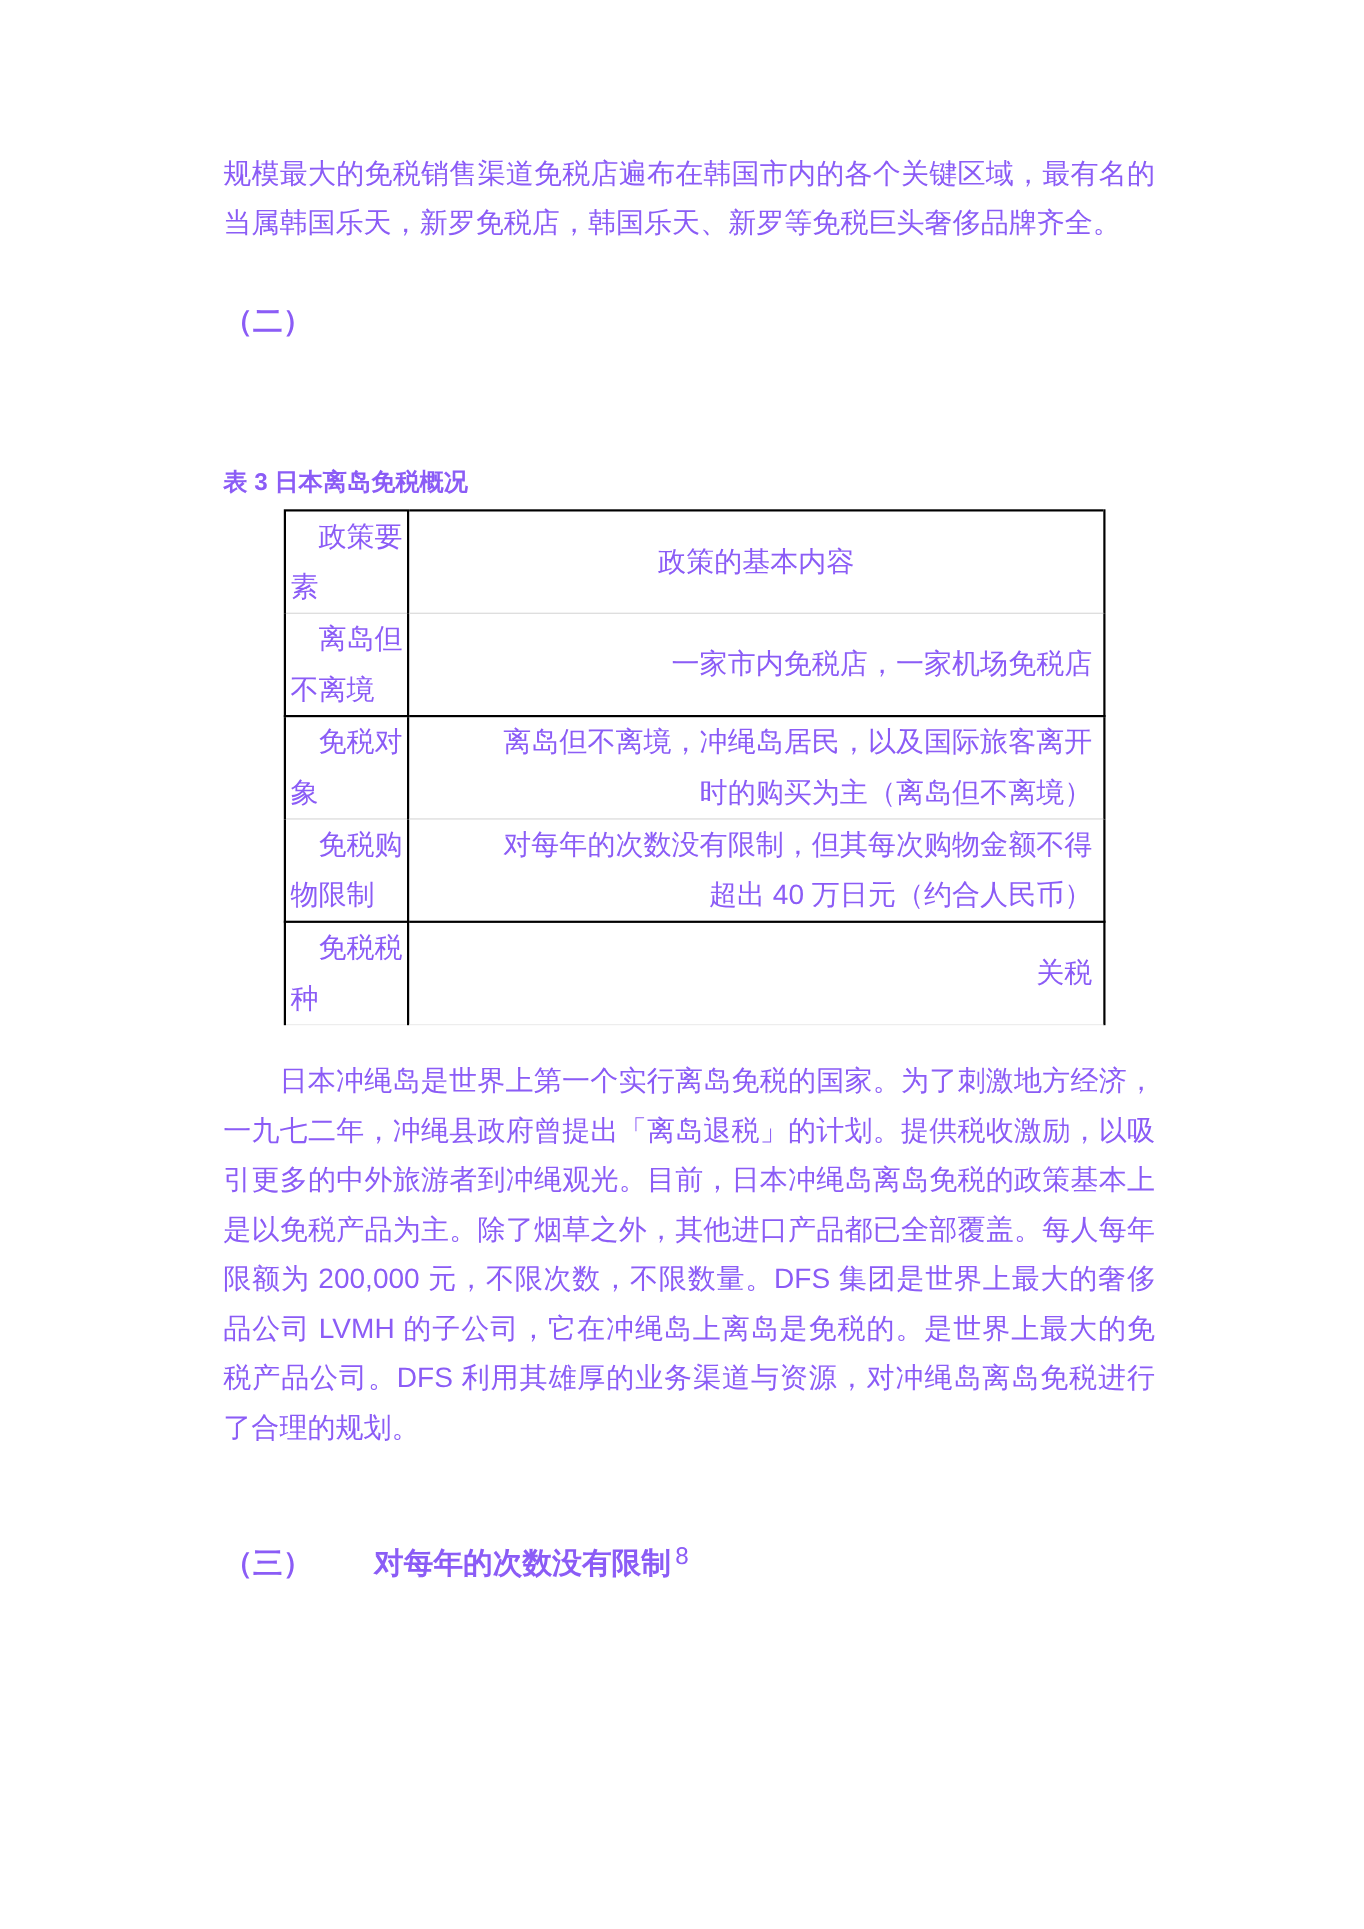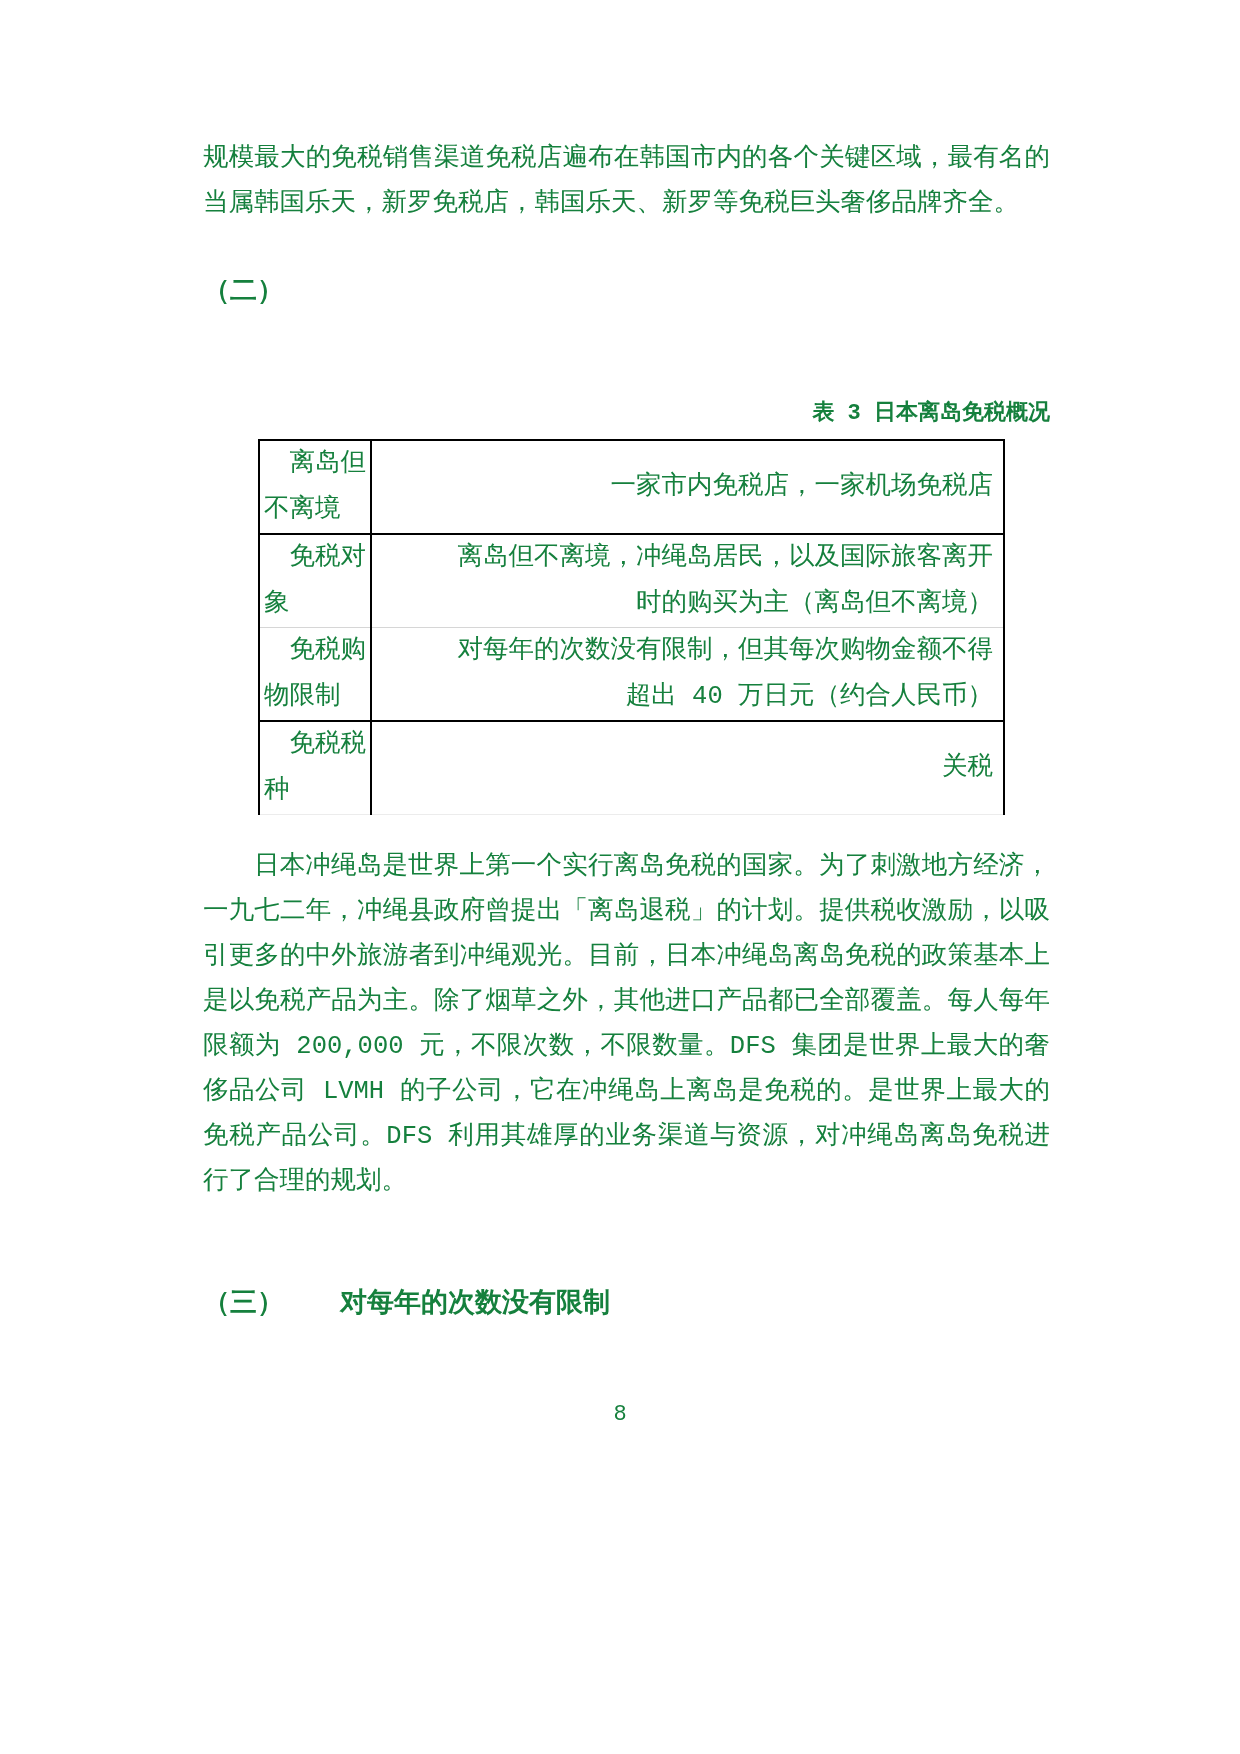--- a/index.html
+++ b/index.html
@@ -2,22 +2,22 @@
 <html><head>
 <meta charset="utf-8">
 <style>
   html, body { margin: 0; padding: 0; background: #ffffff; }
   .page {
     position: relative;
     width: 1240px;
     height: 1520px;
     margin: 0 auto;
     background: #ffffff;
-    color: #15803d;
-    font-family: Liberation Mono, monospace;
+    color: #8b5cf6;
+    font-family: Liberation Sans, sans-serif;
     box-sizing: border-box;
     padding: 136px 190px 0 203px;
     overflow: hidden;
   }
   .para {
     font-size: 25.5px;
     line-height: 45px;
     text-align: justify;
     margin: 0;
   }
@@ -25,23 +25,23 @@
     display: flex;
     font-size: 27px;
     font-weight: bold;
     line-height: 45px;
     margin: 44px 0 0 0;
   }
   .heading .num { margin-right: 56px; flex: 0 0 auto; }
   .caption {
     font-size: 22px;
     font-weight: bold;
-    text-align: right;
+    text-align: left;
     line-height: 30px;
-    margin-top: 84px;
+    margin-top: 108px;
   }
   table.policy {
     border-collapse: collapse;
     table-layout: fixed;
     width: 745px;
     margin: 10px 0 0 55px;
     border-top: 2px solid #000;
   }
   table.policy td {
     font-size: 25.5px;
@@ -93,20 +93,24 @@
   </h2>
 
   <div class="caption">表 3 日本离岛免税概况</div>
 
   <table class="policy">
     <colgroup>
         <col style="width:112px">
         <col style="width:633px">
       </colgroup>
     <tbody id="policy-tbody">
+        <tr class="divider-light center-val">
+          <td class="key">政策要素</td>
+          <td class="val">政策的基本内容</td>
+        </tr>
         <tr class="divider-dark">
           <td class="key">离岛但不离境</td>
           <td class="val">一家市内免税店，一家机场免税店</td>
         </tr>
         <tr class="divider-light">
           <td class="key">免税对象</td>
           <td class="val">离岛但不离境，冲绳岛居民，以及国际旅客离开时的购买为主（离岛但不离境）</td>
         </tr>
         <tr class="divider-dark">
           <td class="key">免税购物限制</td>

